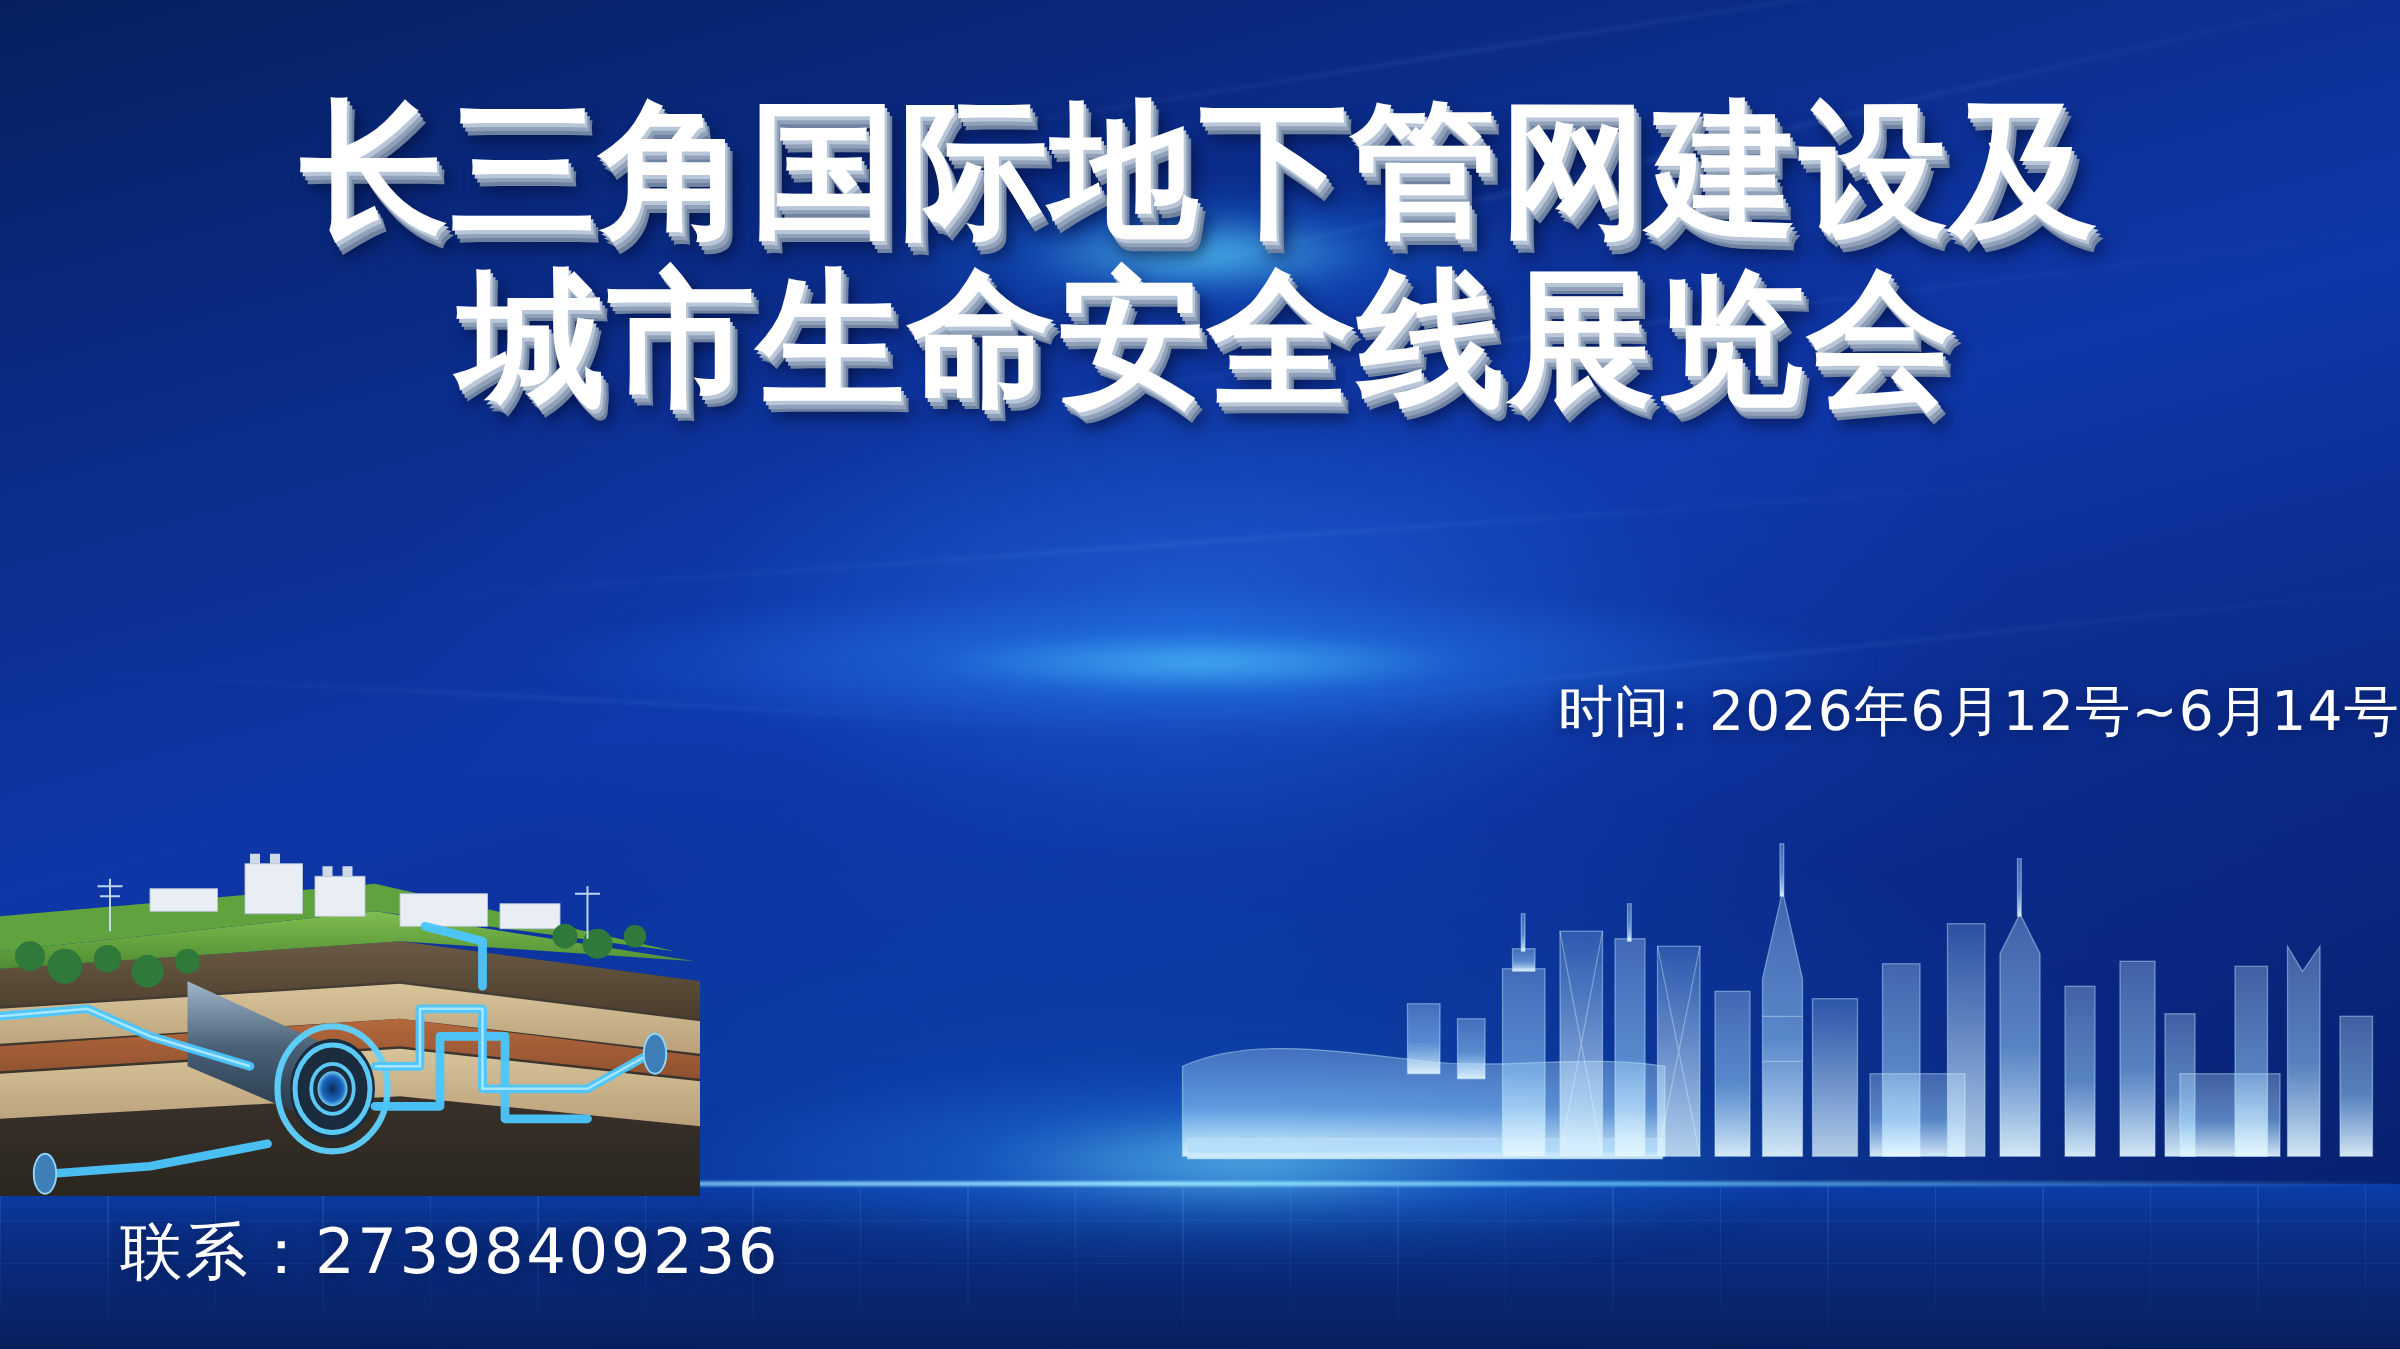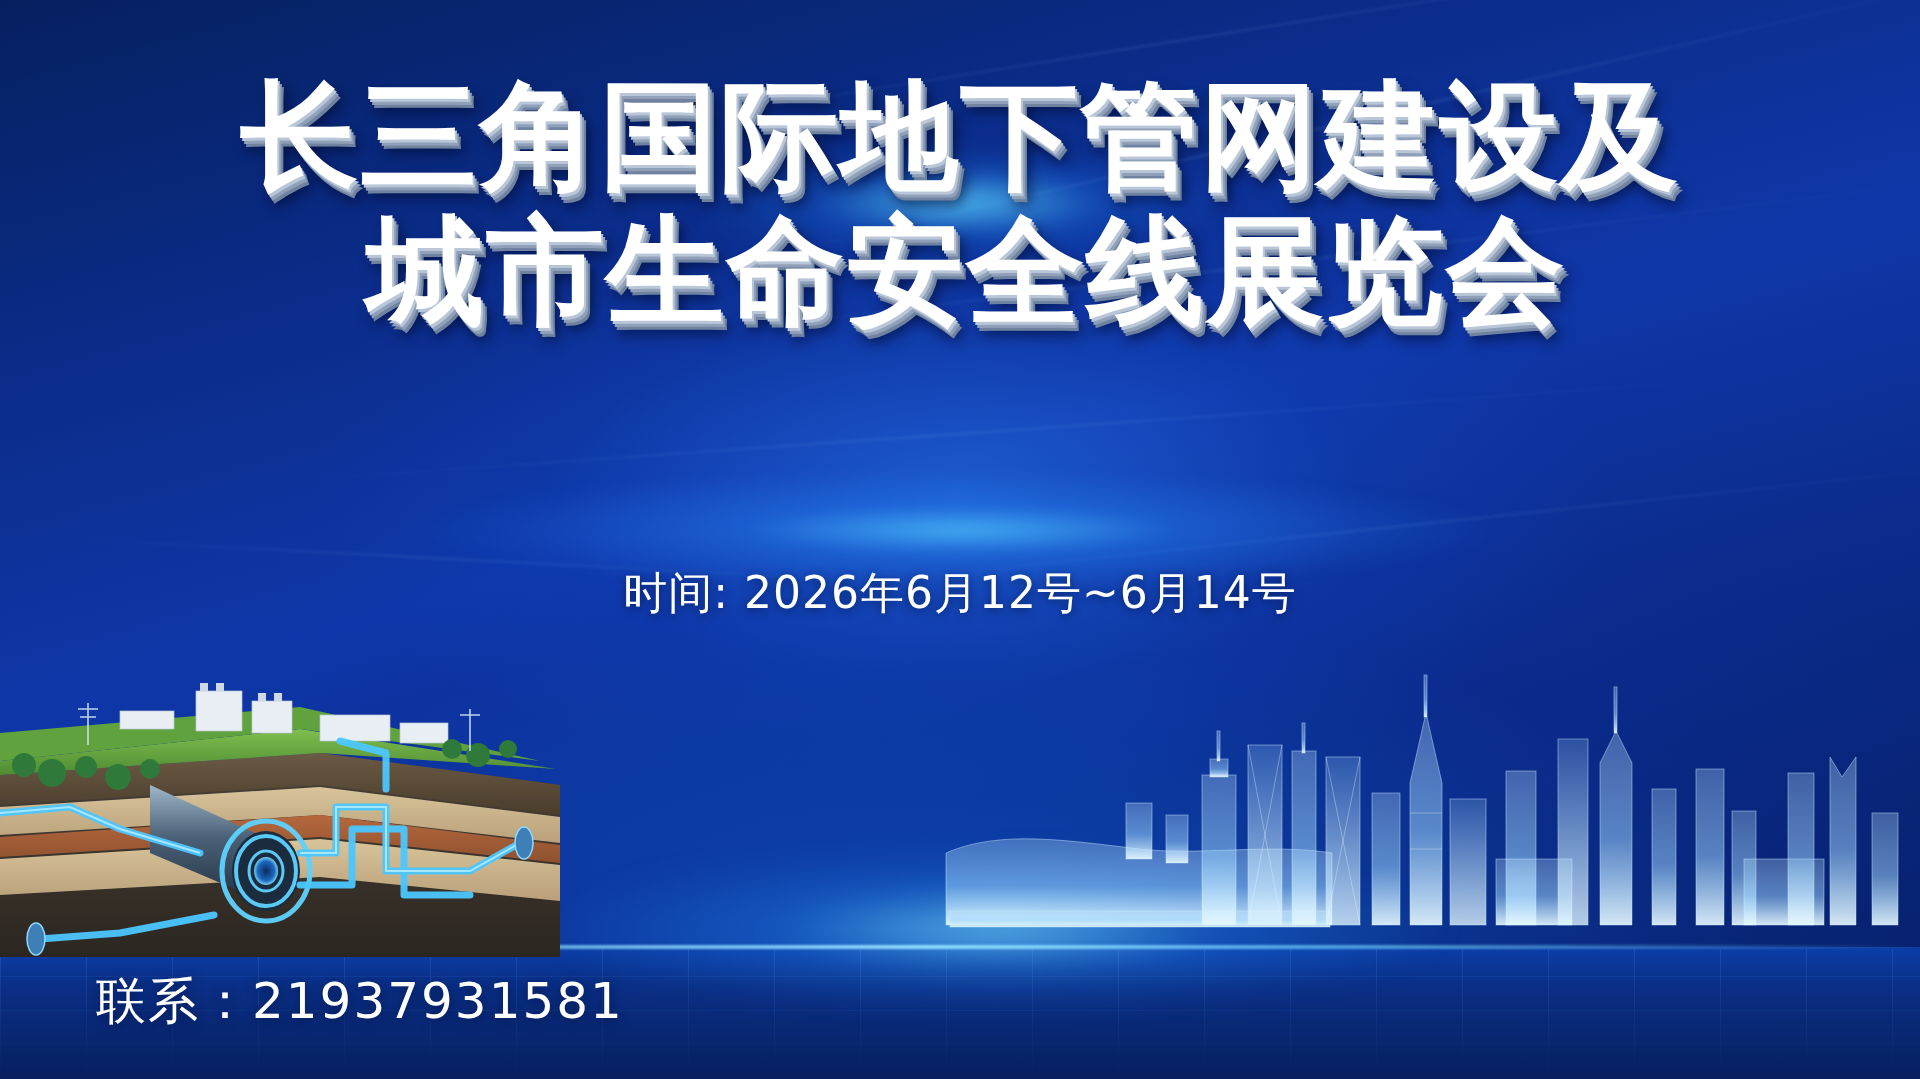--- a/index.html
+++ b/index.html
@@ -79,24 +79,24 @@
        6px  9px 0 #6f83a0,
        8px 12px 14px rgba(0,10,45,0.75);
     white-space: nowrap;
   }
   .title-line.l1 { font-size: 118px; }
   .title-line.l2 { font-size: 118px; margin-top: 10px; padding-left: 12px; }
 
   
   .info-block {
     position: absolute;
-    top: 559px;
+    top: 536px;
     left: 0;
     width: 100%;
-    text-align: center;
+    text-align: right;
     z-index: 8;
     pointer-events: none;
   }
   .info-line {
     font-family: "DejaVu Sans", "Liberation Sans", sans-serif;
     color: #ffffff;
     font-size: 44px;
     letter-spacing: 1px;
     line-height: 1.55;
     text-shadow: 0 2px 10px rgba(0,20,70,0.7);
@@ -374,15 +374,15 @@
         <ellipse cx="36" cy="282" rx="9" ry="16"></ellipse>
       </g>
 
       <g stroke="#cfe4f5" stroke-width="1.6" fill="none" opacity="0.9">
         <path d="M88 46 L88 88 M78 52 L98 52 M80 60 L96 60"></path>
         <path d="M470 52 L470 94 M460 58 L480 58"></path>
       </g>
     </svg>
   </div>
 
-  <div class="contact">联系：21937931581</div>
+  <div class="contact">联系：27398409236</div>
 
 </div>
 
 </body></html>

